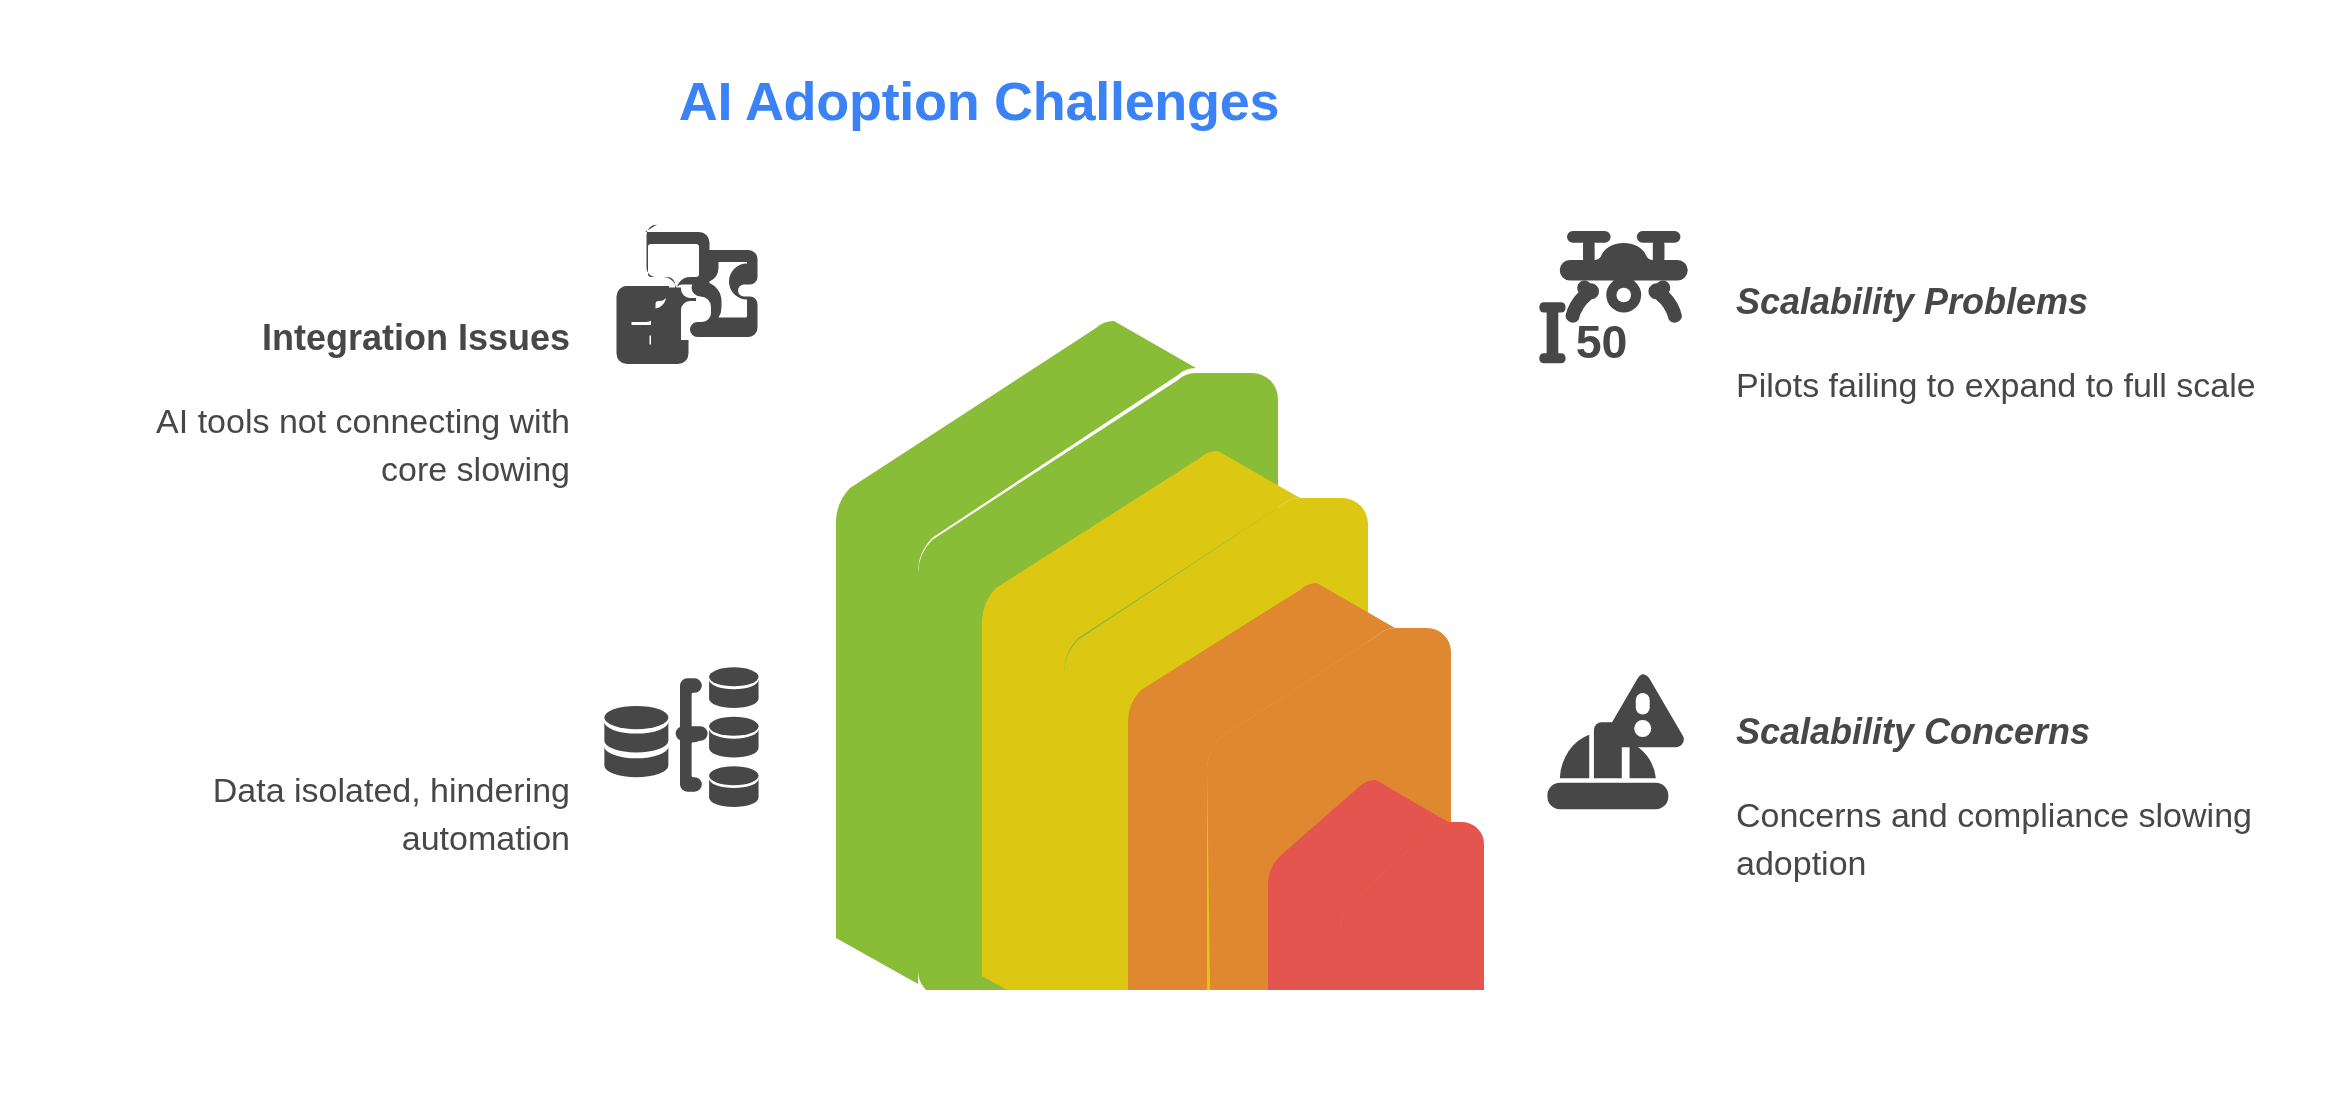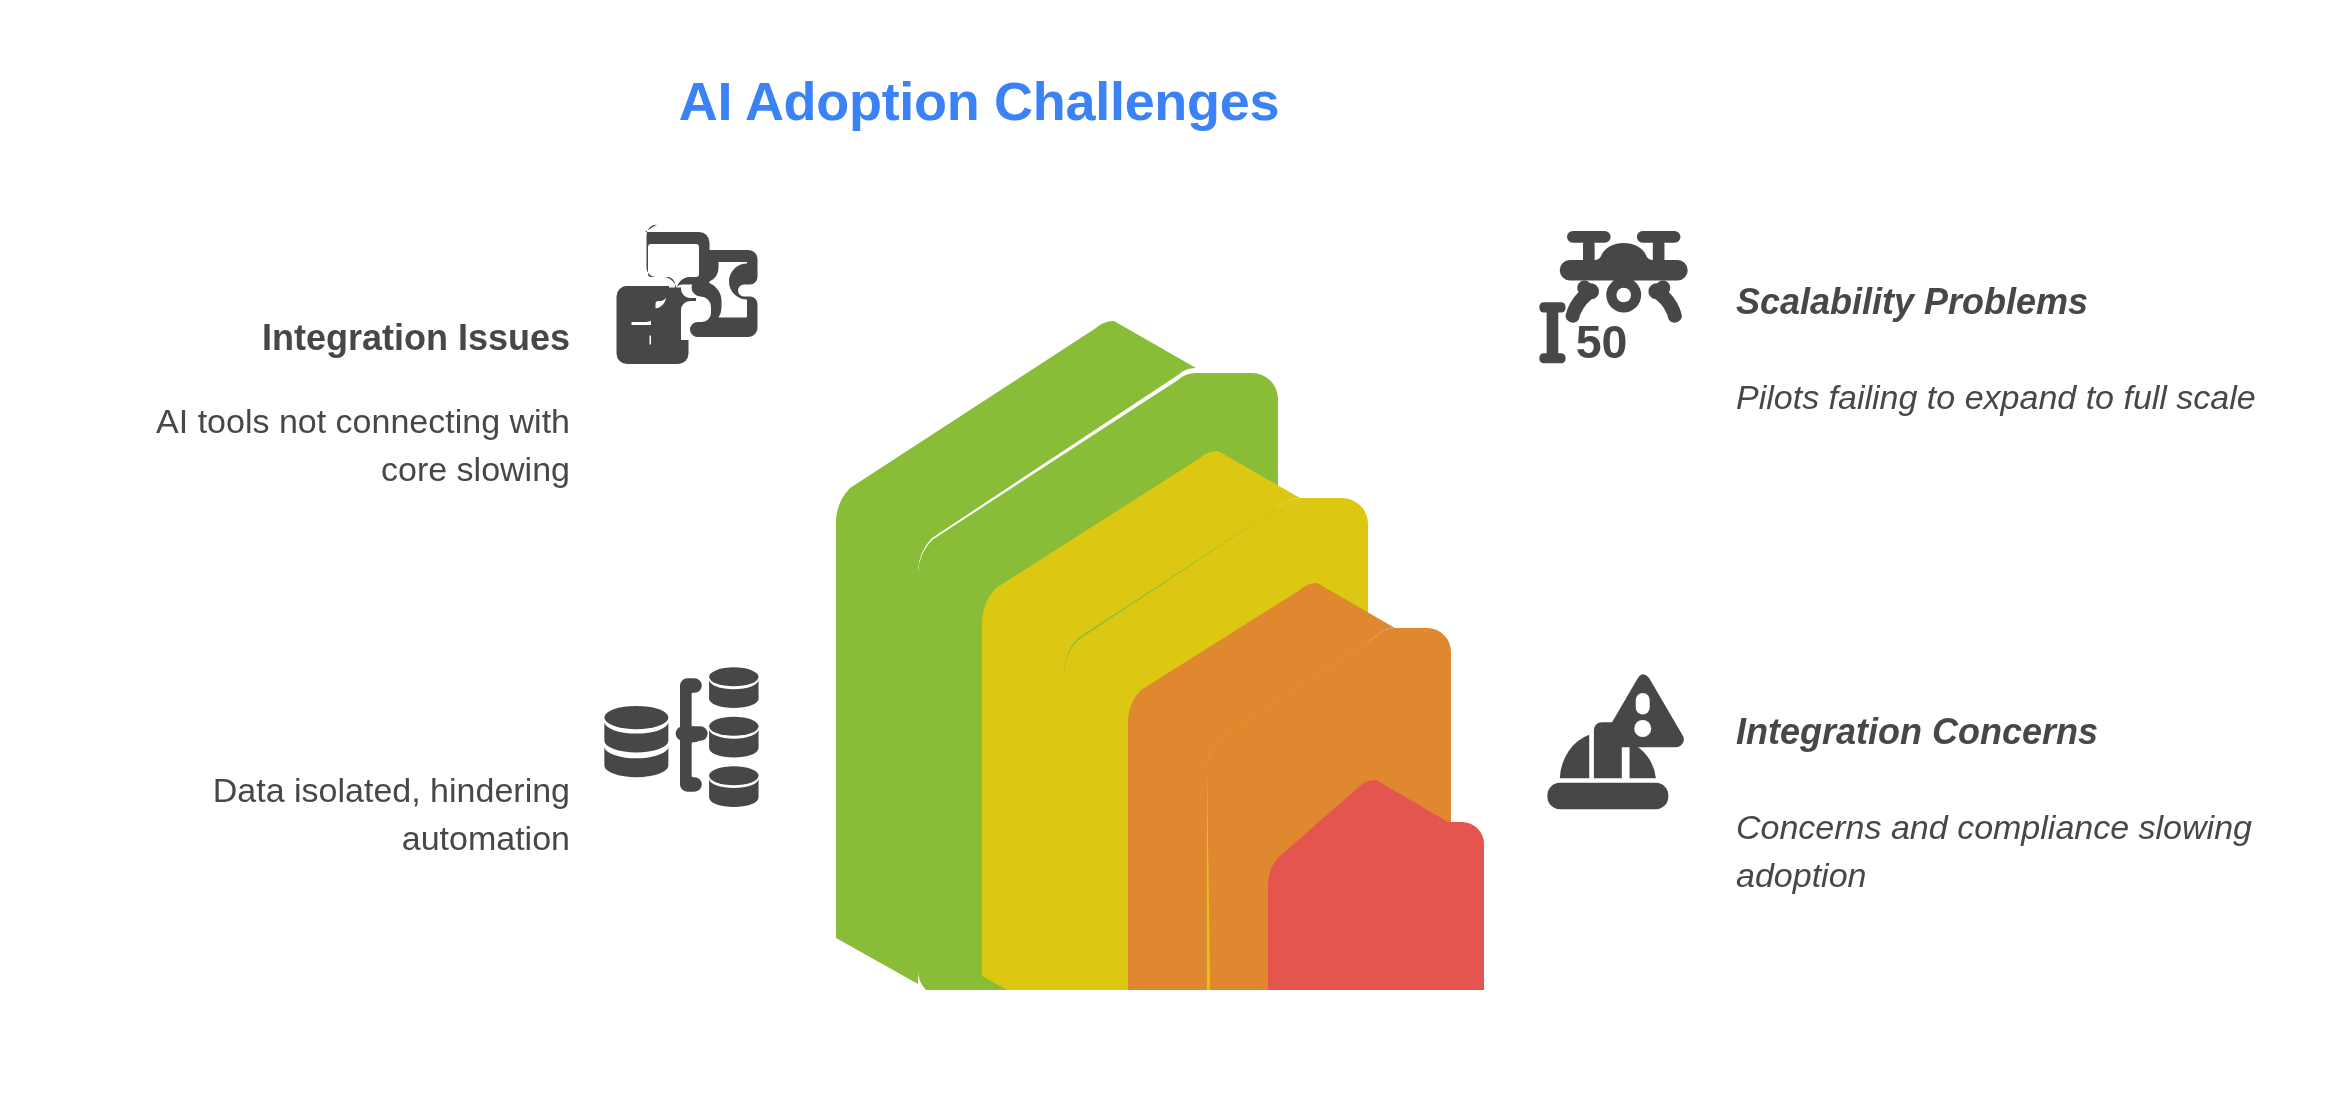--- a/index.html
+++ b/index.html
@@ -67,22 +67,21 @@
   
   .callout.right {
     text-align: left;
   }
   .callout.right .headline {
     display: block;
     font-style: italic;
   }
   .callout.right .body-text {
     display: block;
-    margin-top: 50px;
-    font-style: italic;
+    margin-top: 38px;
   }
 
   
   .icon-box {
     position: absolute;
     width: 140px;
     height: 140px;
     color: #b91c1c;
   }
   .icon-box svg {
@@ -213,21 +212,21 @@
 
     <rect x="3" y="55" width="18" height="7" rx="3"></rect>
     <rect x="8" y="58" width="8" height="38" rx="2"></rect>
     <rect x="3" y="90" width="18" height="7" rx="3"></rect>
 
     <text x="28" y="93" font-family="Liberation Sans, sans-serif" font-size="32" font-weight="bold" fill="#474747">50</text>
   </svg>
 </div>
 
 <div class="callout right" id="callout-governance">
-  <div class="headline">Integration Concerns</div>
+  <div class="headline">Scalability Concerns</div>
   <div class="body-text">Concerns and compliance slowing adoption</div>
 </div>
 
 <div class="icon-box" id="icon-governance">
   <svg viewBox="0 0 100 100" aria-hidden="true">
 
     <path d="M38,42 a5,5 0 0 1 5,-5 h8 a5,5 0 0 1 5,5 v31 h-18 z"></path>
 
     <path d="M35,45 a27,31 0 0 0 -19,28 h19 z"></path>
 

